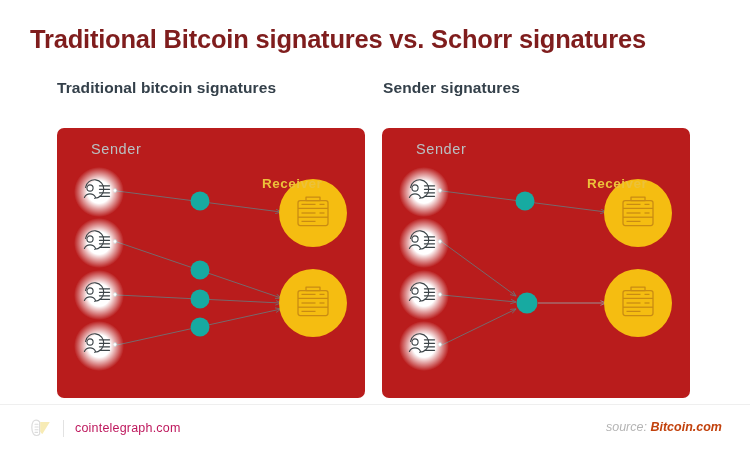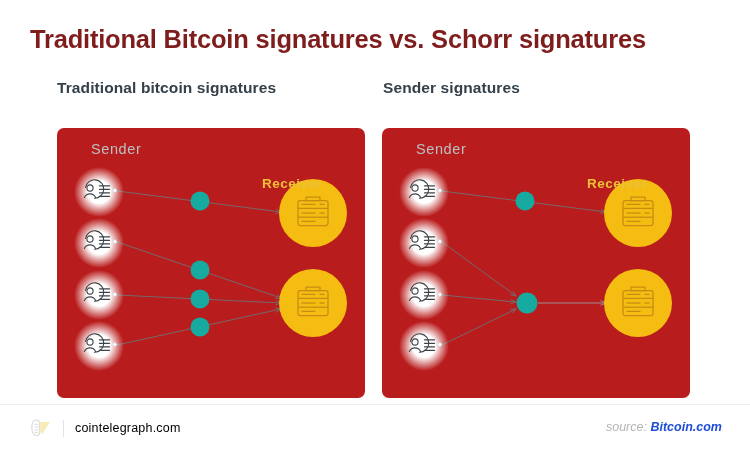--- a/index.html
+++ b/index.html
@@ -100,35 +100,35 @@
     align-items: center;
     gap: 11px;
   }
   #footer-divider {
     width: 1px;
     height: 17px;
     background: #e2e2e2;
   }
   #footer-brand-text {
     font-size: 12.5px;
-    color: #000000;
+    color: #be185d;
     letter-spacing: 0.2px;
   }
   #footer-source {
     position: absolute;
     right: 28px;
     top: 420px;
     font-size: 12.5px;
     color: #b4b4b4;
     font-style: italic;
     white-space: nowrap;
   }
   #footer-source-name {
     font-weight: bold;
-    color: #1d4ed8;
+    color: #c2410c;
     font-style: italic;
   }
   #footer-source-label { font-style: italic; }
 </style>
 </head>
 <body>
 
 <div id="page-title">Traditional Bitcoin signatures vs. Schorr signatures</div>
 
 <div class="section-subtitle" id="subtitle-left">Traditional bitcoin signatures</div>

